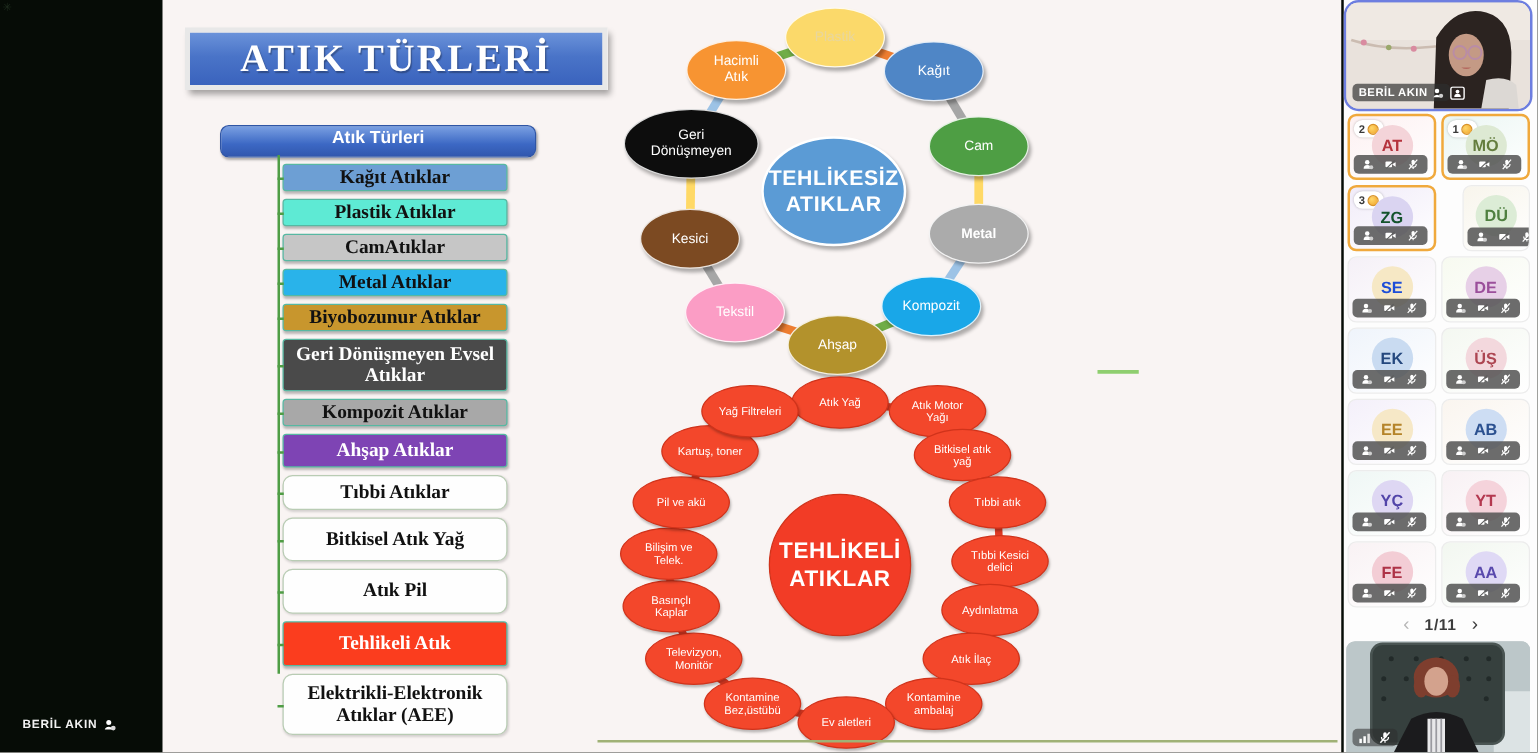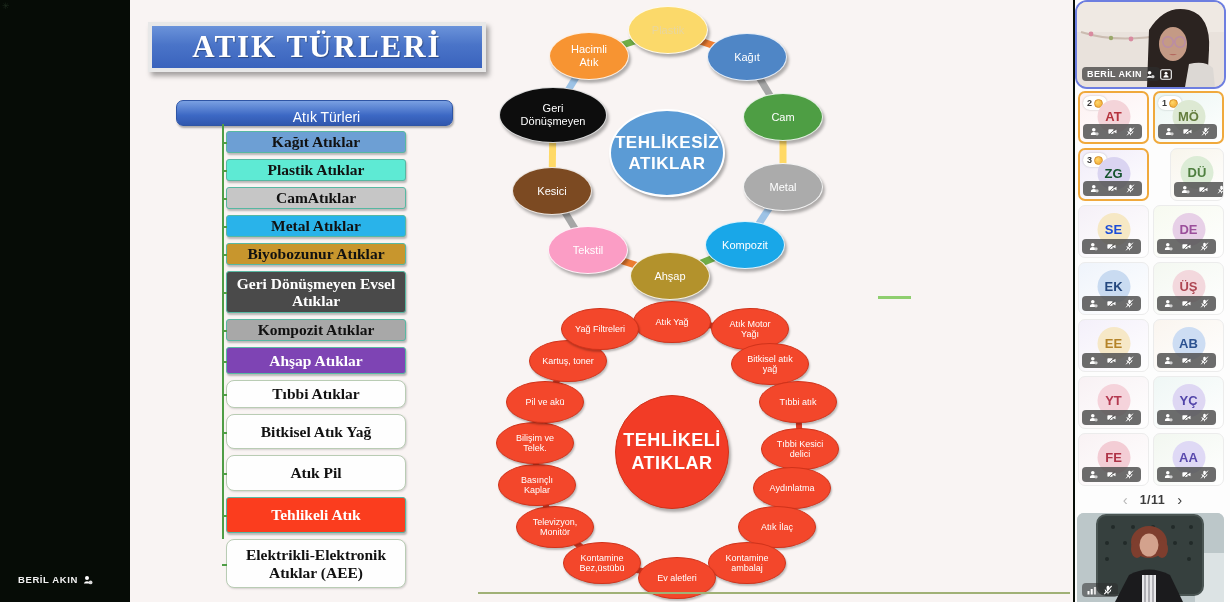--- a/index.html
+++ b/index.html
@@ -13,22 +13,22 @@
   
   .slide{position:absolute;left:130px;top:0;width:943px;height:602px;background:#f9f4f3;}
   .title-banner{position:absolute;left:18px;top:22px;width:330px;height:42px;
     background:linear-gradient(180deg,#6b93da 0%,#4a74c8 45%,#3a63bd 100%);
     border:4px solid #e8e8e8;box-shadow:3px 4px 5px rgba(0,0,0,.35);
     display:flex;align-items:center;justify-content:center;}
   .title-banner span{color:#fff;font-family:"Liberation Serif",serif;font-weight:bold;
     font-size:31px;letter-spacing:2px;text-shadow:1px 1px 1px rgba(0,0,0,.3);}
   .tree-header{position:absolute;left:46px;top:100px;width:251px;height:24px;border-radius:7px;
     background:linear-gradient(180deg,#7aa0e2,#3c68c4 60%,#3157ae);border:1px solid #2f55a5;
-    box-shadow:1px 2px 2px rgba(0,0,0,.3);display:flex;align-items:flex-end;justify-content:center;
-    color:#fff;font-weight:normal;font-size:14px;padding-left:24px;}
+    box-shadow:1px 2px 2px rgba(0,0,0,.3);display:flex;align-items:flex-start;justify-content:center;
+    color:#fff;font-weight:bold;font-size:14px;}
   .trunk{position:absolute;left:92px;top:124px;width:2px;height:415px;background:#4f9d45;}
   #tree-items{position:absolute;left:96px;top:131px;width:180px;display:flex;
     flex-direction:column;gap:6px;font-weight:bold;}
   .titem{position:relative;display:flex;align-items:center;justify-content:center;text-align:center;
     font-family:"Liberation Serif",serif;font-size:15.5px;line-height:1.12;
     border:1px solid #57b8a2;border-radius:3px;box-shadow:1px 2px 2px rgba(0,0,0,.25);}
   .titem::before{content:'';position:absolute;left:-5px;top:50%;width:5px;height:2px;background:#4f9d45;}
   .titem.white{border:1px solid #b9ccb4;border-radius:8px;box-shadow:1px 1px 2px rgba(0,0,0,.15);}
 
   
@@ -149,21 +149,21 @@
       <line x1="405" y1="443" x2="415" y2="402" stroke="#e03a24" stroke-width="6"></line>
       <line x1="415" y1="402" x2="438" y2="361" stroke="#e03a24" stroke-width="6"></line>
       <line x1="438" y1="361" x2="470" y2="329" stroke="#e03a24" stroke-width="6"></line>
       <line x1="470" y1="329" x2="542" y2="322" stroke="#e03a24" stroke-width="6"></line>
     </svg>
   <div id="diagram-nodes">
       <div class="dg-node dg-center-top" style="left: 479px; top: 109px; width: 116px; height: 88px; background: rgb(91, 155, 213); color: rgb(255, 255, 255);">TEHLİKESİZ ATIKLAR</div>
       <div class="dg-node top-node" style="left: 498px; top: 6px; width: 80px; height: 48px; background: rgb(251, 217, 106); color: rgb(232, 214, 158);">Plastik</div>
       <div class="dg-node top-node" style="left: 577px; top: 33px; width: 80px; height: 48px; background: rgb(79, 134, 198); color: rgb(255, 255, 255);">Kağıt</div>
       <div class="dg-node top-node" style="left: 613px; top: 93px; width: 80px; height: 48px; background: rgb(78, 158, 68); color: rgb(255, 255, 255);">Cam</div>
-      <div class="dg-node top-node" style="left: 613px; top: 163px; width: 80px; height: 48px; background: rgb(171, 171, 171); color: rgb(255, 255, 255);">Metal</div>
+      <div class="dg-node top-node" style="left: 613px; top: 163px; width: 80px; height: 48px; background: rgb(171, 171, 171); color: rgb(255, 255, 255); font-weight: bold;">Metal</div>
       <div class="dg-node top-node" style="left: 575px; top: 221px; width: 80px; height: 48px; background: rgb(25, 167, 232); color: rgb(255, 255, 255);">Kompozit</div>
       <div class="dg-node top-node" style="left: 500px; top: 252px; width: 80px; height: 48px; background: rgb(179, 146, 44); color: rgb(255, 255, 255);">Ahşap</div>
       <div class="dg-node top-node" style="left: 418px; top: 226px; width: 80px; height: 48px; background: rgb(251, 157, 197); color: rgb(255, 255, 255);">Tekstil</div>
       <div class="dg-node top-node" style="left: 382px; top: 167px; width: 80px; height: 48px; background: rgb(124, 74, 34); color: rgb(255, 255, 255);">Kesici</div>
       <div class="dg-node top-node" style="left: 369px; top: 87px; width: 108px; height: 56px; background: rgb(13, 13, 13); color: rgb(255, 255, 255);">Geri Dönüşmeyen</div>
       <div class="dg-node top-node" style="left: 419px; top: 32px; width: 80px; height: 48px; background: rgb(247, 148, 50); color: rgb(255, 255, 255);">Hacimli Atık</div>
       <div class="dg-node dg-center-bot" style="left: 485px; top: 395px; width: 114px; height: 114px; background: rgb(242, 60, 38); color: rgb(255, 255, 255);">TEHLİKELİ ATIKLAR</div>
       <div class="dg-node bot-node" style="left: 503px; top: 301px; width: 78px; height: 42px; background: rgb(243, 71, 43); color: rgb(255, 255, 255);">Atık Yağ</div>
       <div class="dg-node bot-node" style="left: 581px; top: 308px; width: 78px; height: 42px; background: rgb(243, 71, 43); color: rgb(255, 255, 255);">Atık Motor Yağı</div>
       <div class="dg-node bot-node" style="left: 601px; top: 343px; width: 78px; height: 42px; background: rgb(243, 71, 43); color: rgb(255, 255, 255);">Bitkisel atık yağ</div>
@@ -496,49 +496,49 @@
           <span class="pic">
             <svg viewBox="0 0 10 10">
               <rect x="3.6" y="0.8" width="2.8" height="4.6" rx="1.4" fill="#fff"></rect>
               <path d="M2.2 4.6 a2.8 2.8 0 0 0 5.6 0" fill="none" stroke="#fff" stroke-width="1"></path>
               <line x1="5" y1="7.4" x2="5" y2="9.2" stroke="#fff" stroke-width="1"></line>
               <line x1="1.3" y1="9.2" x2="8.7" y2="0.8" stroke="#fff" stroke-width="1.1"></line>
             </svg>
           </span>
         </div>
       </div>
+      <div class="ptile" style="background: linear-gradient(150deg, rgb(239, 247, 245), rgb(255, 255, 255));">
+        <div class="pavatar" style="background:#ded7f3;color:#5245a9">YÇ</div>
+        <div class="pbar">
+          <span class="pic">
+            <svg viewBox="0 0 10 10">
+              <circle cx="4.2" cy="3" r="2" fill="#fff"></circle>
+              <path d="M1 8.8 A3.2 3.2 0 0 1 7.4 8.8 Z" fill="#fff"></path>
+              <circle cx="7.8" cy="7.6" r="1.8" fill="#cfcfcf"></circle>
+            </svg>
+          </span>
+          <span class="pic">
+            <svg viewBox="0 0 12 10">
+              <rect x="0.5" y="2" width="7" height="6" rx="1" fill="#fff"></rect>
+              <path d="M8 4.5 11.3 2.6 v4.8 L8 5.5 Z" fill="#fff"></path>
+              <line x1="1.5" y1="9.3" x2="10.5" y2="0.7" stroke="#5c5c5c" stroke-width="1.1"></line>
+            </svg>
+          </span>
+          <span class="pic">
+            <svg viewBox="0 0 10 10">
+              <rect x="3.6" y="0.8" width="2.8" height="4.6" rx="1.4" fill="#fff"></rect>
+              <path d="M2.2 4.6 a2.8 2.8 0 0 0 5.6 0" fill="none" stroke="#fff" stroke-width="1"></path>
+              <line x1="5" y1="7.4" x2="5" y2="9.2" stroke="#fff" stroke-width="1"></line>
+              <line x1="1.3" y1="9.2" x2="8.7" y2="0.8" stroke="#fff" stroke-width="1.1"></line>
+            </svg>
+          </span>
+        </div>
+      </div>
       <div class="ptile" style="background: linear-gradient(150deg, rgb(248, 241, 244), rgb(255, 255, 255));">
         <div class="pavatar" style="background:#f5d3db;color:#b43950">YT</div>
-        <div class="pbar">
-          <span class="pic">
-            <svg viewBox="0 0 10 10">
-              <circle cx="4.2" cy="3" r="2" fill="#fff"></circle>
-              <path d="M1 8.8 A3.2 3.2 0 0 1 7.4 8.8 Z" fill="#fff"></path>
-              <circle cx="7.8" cy="7.6" r="1.8" fill="#cfcfcf"></circle>
-            </svg>
-          </span>
-          <span class="pic">
-            <svg viewBox="0 0 12 10">
-              <rect x="0.5" y="2" width="7" height="6" rx="1" fill="#fff"></rect>
-              <path d="M8 4.5 11.3 2.6 v4.8 L8 5.5 Z" fill="#fff"></path>
-              <line x1="1.5" y1="9.3" x2="10.5" y2="0.7" stroke="#5c5c5c" stroke-width="1.1"></line>
-            </svg>
-          </span>
-          <span class="pic">
-            <svg viewBox="0 0 10 10">
-              <rect x="3.6" y="0.8" width="2.8" height="4.6" rx="1.4" fill="#fff"></rect>
-              <path d="M2.2 4.6 a2.8 2.8 0 0 0 5.6 0" fill="none" stroke="#fff" stroke-width="1"></path>
-              <line x1="5" y1="7.4" x2="5" y2="9.2" stroke="#fff" stroke-width="1"></line>
-              <line x1="1.3" y1="9.2" x2="8.7" y2="0.8" stroke="#fff" stroke-width="1.1"></line>
-            </svg>
-          </span>
-        </div>
-      </div>
-      <div class="ptile" style="background: linear-gradient(150deg, rgb(239, 247, 245), rgb(255, 255, 255));">
-        <div class="pavatar" style="background:#ded7f3;color:#5245a9">YÇ</div>
         <div class="pbar">
           <span class="pic">
             <svg viewBox="0 0 10 10">
               <circle cx="4.2" cy="3" r="2" fill="#fff"></circle>
               <path d="M1 8.8 A3.2 3.2 0 0 1 7.4 8.8 Z" fill="#fff"></path>
               <circle cx="7.8" cy="7.6" r="1.8" fill="#cfcfcf"></circle>
             </svg>
           </span>
           <span class="pic">
             <svg viewBox="0 0 12 10">

